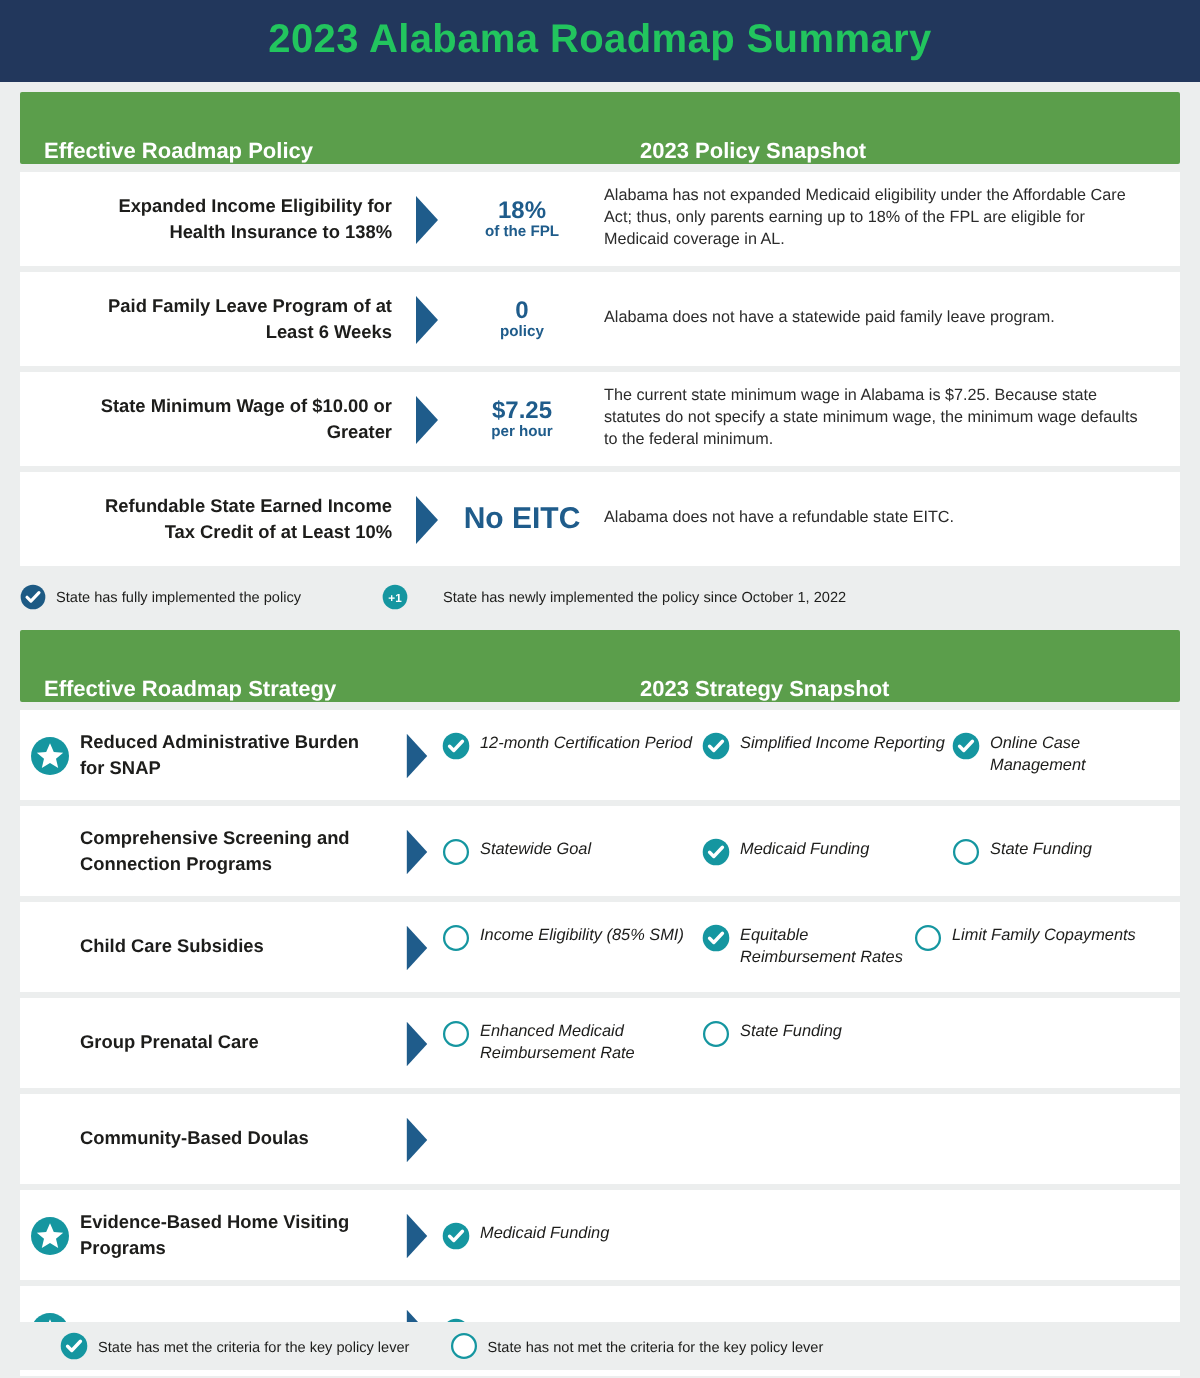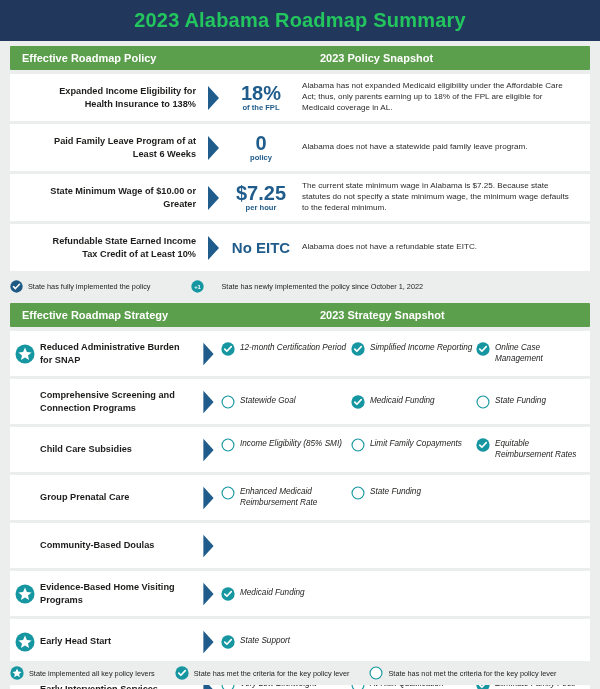--- a/index.html
+++ b/index.html
@@ -17,22 +17,22 @@
     display: flex; align-items: center; justify-content: center;
   }
   .title-bar h1 {
     color: #22c55e; font-size: 20px; font-weight: bold;
     letter-spacing: .2px;
   }
 
   
   .section-head {
     margin: 5px 10px 4px 10px;
-    height: 24px; background: #5b9e4b;
-    display: flex; align-items: center;
+    height: 36px; background: #5b9e4b;
+    display: flex; align-items: flex-end;
     color: #fff; font-size: 11px; font-weight: bold;
     border-radius: 1px;
   }
   .section-head .col-a { width: 310px; padding-left: 12px; }
   .section-head .col-b { flex: 1; }
 
   
   .rows { margin: 0 10px; }
   .row {
     background: #fff; display: flex; align-items: center;
@@ -55,21 +55,21 @@
 
   .arrow {
     flex: 0 0 26px; display: flex; align-items: center; justify-content: center;
   }
   .arrow svg { display: block; }
 
   .value-cell {
     flex: 0 0 70px; text-align: center; color: #1f4e79;
     line-height: 1.02;
   }
-  .value-main { font-size: 20px; font-weight: bold; color: #1f5c8b; display:block; }
+  .value-main { font-size: 12px; font-weight: bold; color: #1f5c8b; display:block; }
   .value-main.two-line { font-size: 15px; line-height: 1.0; }
   .value-sub { font-size: 7.6px; font-weight: bold; color: #1f5c8b; display:block; margin-top:1px;}
 
   .desc {
     flex: 1; font-size: 8.1px; color: #2b2b2b; line-height: 1.35;
     padding-right: 14px; padding-left: 6px;
   }
 
   
   .levers { flex: 1; display: flex; padding-right: 8px; }
@@ -289,36 +289,36 @@
         </div>
         <div class="levers">
           <div class="lever c1">
             <span>
               <svg class="ico" width="14" height="14" viewBox="0 0 20 20">
                 <circle cx="10" cy="10" r="8.5" fill="#fff" stroke="#1596a0" stroke-width="1.6"></circle>
               </svg>
             </span>
             <span class="lever-text">Income Eligibility (85% SMI)</span>
           </div>
+          <div class="lever c3">
+            <span>
+              <svg class="ico" width="14" height="14" viewBox="0 0 20 20">
+                <circle cx="10" cy="10" r="9.5" fill="#1596a0"></circle>
+                <path d="M5.4 10.2 L8.4 13.2 L14.6 6.6" stroke="#fff" stroke-width="2.4" fill="none" stroke-linecap="round" stroke-linejoin="round"></path>
+              </svg>
+            </span>
+            <span class="lever-text">Equitable Reimbursement Rates</span>
+          </div>
           <div class="lever c2">
             <span>
               <svg class="ico" width="14" height="14" viewBox="0 0 20 20">
                 <circle cx="10" cy="10" r="8.5" fill="#fff" stroke="#1596a0" stroke-width="1.6"></circle>
               </svg>
             </span>
             <span class="lever-text">Limit Family Copayments</span>
-          </div>
-          <div class="lever c3">
-            <span>
-              <svg class="ico" width="14" height="14" viewBox="0 0 20 20">
-                <circle cx="10" cy="10" r="9.5" fill="#1596a0"></circle>
-                <path d="M5.4 10.2 L8.4 13.2 L14.6 6.6" stroke="#fff" stroke-width="2.4" fill="none" stroke-linecap="round" stroke-linejoin="round"></path>
-              </svg>
-            </span>
-            <span class="lever-text">Equitable Reimbursement Rates</span>
           </div>
         </div>
       </div>
       <div class="row strategy-row">
         <div class="row-star"></div>
         <div class="row-label">Group Prenatal Care</div>
         <div class="arrow">
           <svg width="13" height="26" viewBox="0 0 13 28">
             <path d="M1 2 L12 14 L1 26 Z" fill="#1f5c8b"></path>
           </svg>
@@ -433,29 +433,20 @@
                 <path d="M5.4 10.2 L8.4 13.2 L14.6 6.6" stroke="#fff" stroke-width="2.4" fill="none" stroke-linecap="round" stroke-linejoin="round"></path>
               </svg>
             </span>
             <span class="lever-text">Eliminate Family Fees</span>
           </div>
         </div>
       </div>
     </div>
 
   <div class="legend bottom-legend">
-    <div class="legend-item">
-      <span>
-        <svg class="ico" width="14" height="14" viewBox="0 0 20 20">
-          <circle cx="10" cy="10" r="9.5" fill="#1596a0"></circle>
-          <path d="M10 3.6 L11.9 8.0 L16.6 8.4 L13.0 11.4 L14.1 16.0 L10 13.5 L5.9 16.0 L7.0 11.4 L3.4 8.4 L8.1 8.0 Z" fill="#fff"></path>
-        </svg>
-      </span>
-      <span class="legend-text">State implemented all key policy levers</span>
-    </div>
     <div class="legend-item legend-bot-2">
       <span>
         <svg class="ico" width="14" height="14" viewBox="0 0 20 20">
           <circle cx="10" cy="10" r="9.5" fill="#1596a0"></circle>
           <path d="M5.4 10.2 L8.4 13.2 L14.6 6.6" stroke="#fff" stroke-width="2.4" fill="none" stroke-linecap="round" stroke-linejoin="round"></path>
         </svg>
       </span>
       <span class="legend-text">State has met the criteria for the key policy lever</span>
     </div>
     <div class="legend-item legend-bot-3">

